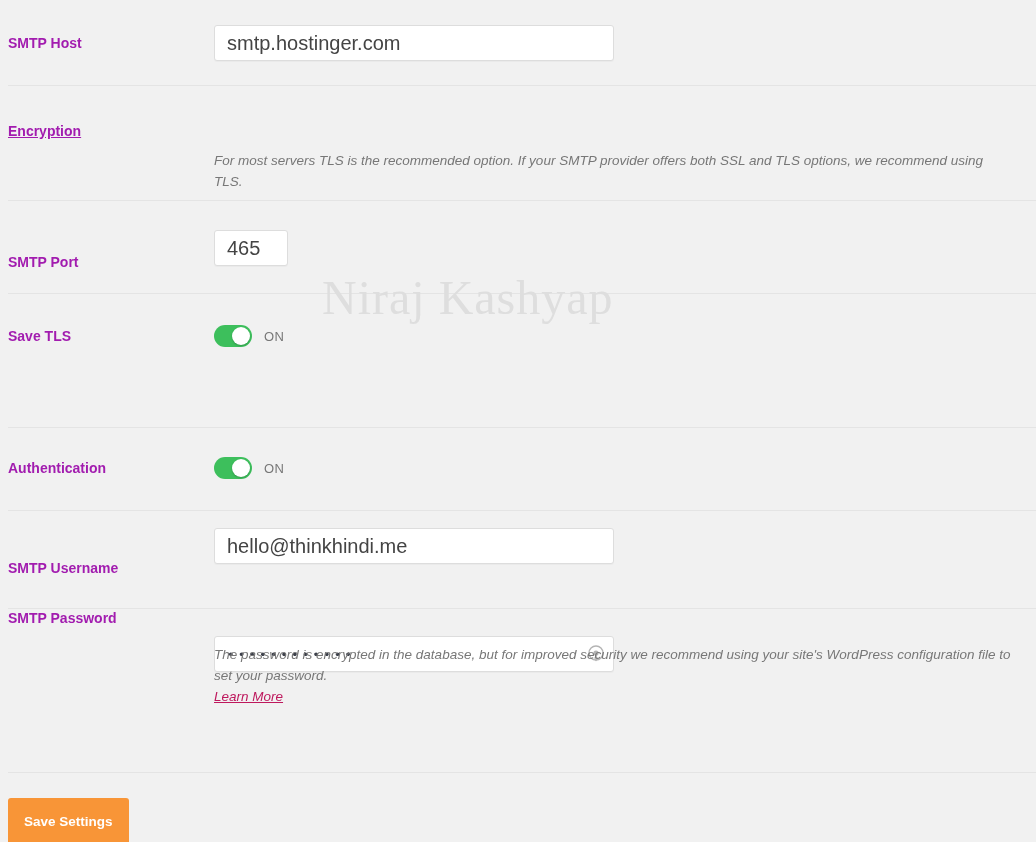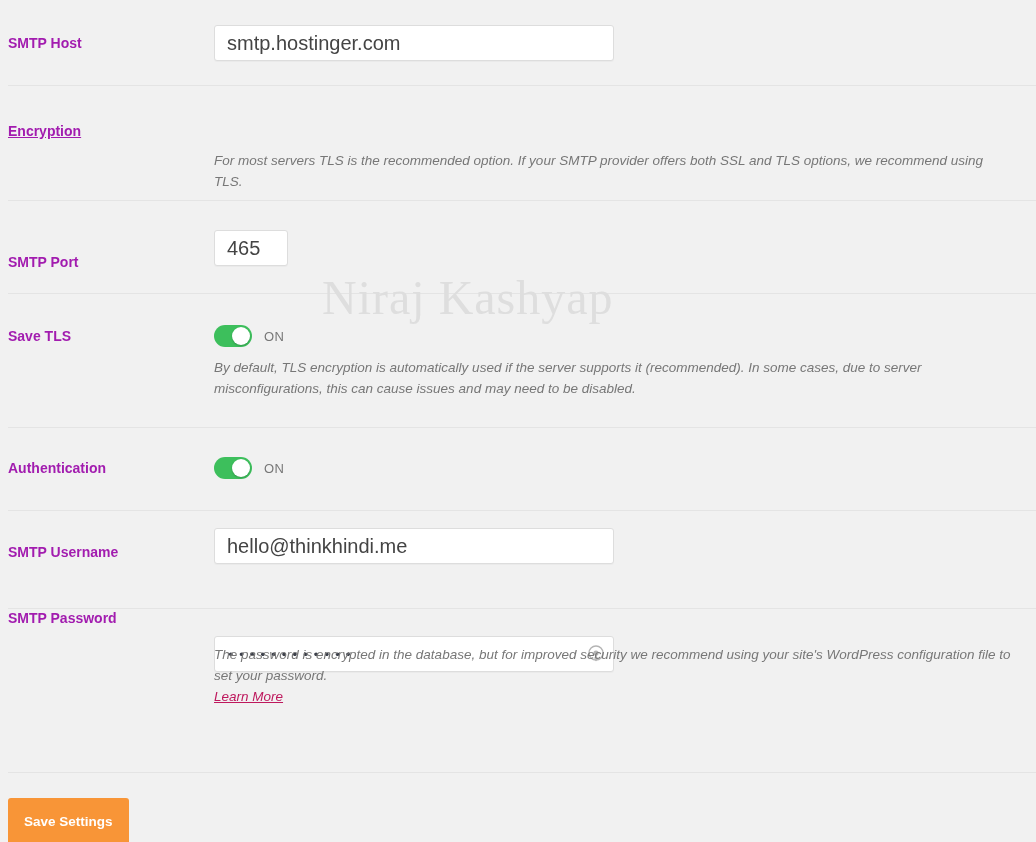--- a/index.html
+++ b/index.html
@@ -243,35 +243,34 @@
 
   <div class="field-label" style="top:327px;">Save TLS</div>
   <div class="field-control" style="top:325px;">
     <div class="toggle-wrap">
       <span class="toggle">
         <span class="knob"></span>
       </span>
       <span class="toggle-state">ON</span>
     </div>
   </div>
-  <div class="desc" style="top:357px;width:715px;">By default, TLS encryption is automatically used if the server supports it (recommended). In some cases, due to server misconfigurations, this can cause issues and may need to be disabled.</div>
   <div class="hr" style="top:427px;"></div>
 
   <div class="field-label" style="top:459px;">Authentication</div>
   <div class="field-control" style="top:457px;">
     <div class="toggle-wrap">
       <span class="toggle">
         <span class="knob"></span>
       </span>
       <span class="toggle-state">ON</span>
     </div>
   </div>
   <div class="hr" style="top:510px;"></div>
 
-  <div class="field-label" style="top:543px;">SMTP Username</div>
+  <div class="field-label" style="top:559px;">SMTP Username</div>
   <div class="field-control" style="top:528px;">
     <input class="text-input input-wide" type="text" value="hello@thinkhindi.me" style="">
   </div>
   <div class="hr" style="top:608px;"></div>
 
   <div class="field-label" style="top:609px;">SMTP Password</div>
   <div class="field-control" style="top:636px;">
     <div class="password-wrap">
       <input class="text-input" type="text" readonly="" style="">
       <span class="pw-dots">••••••••••••</span>

